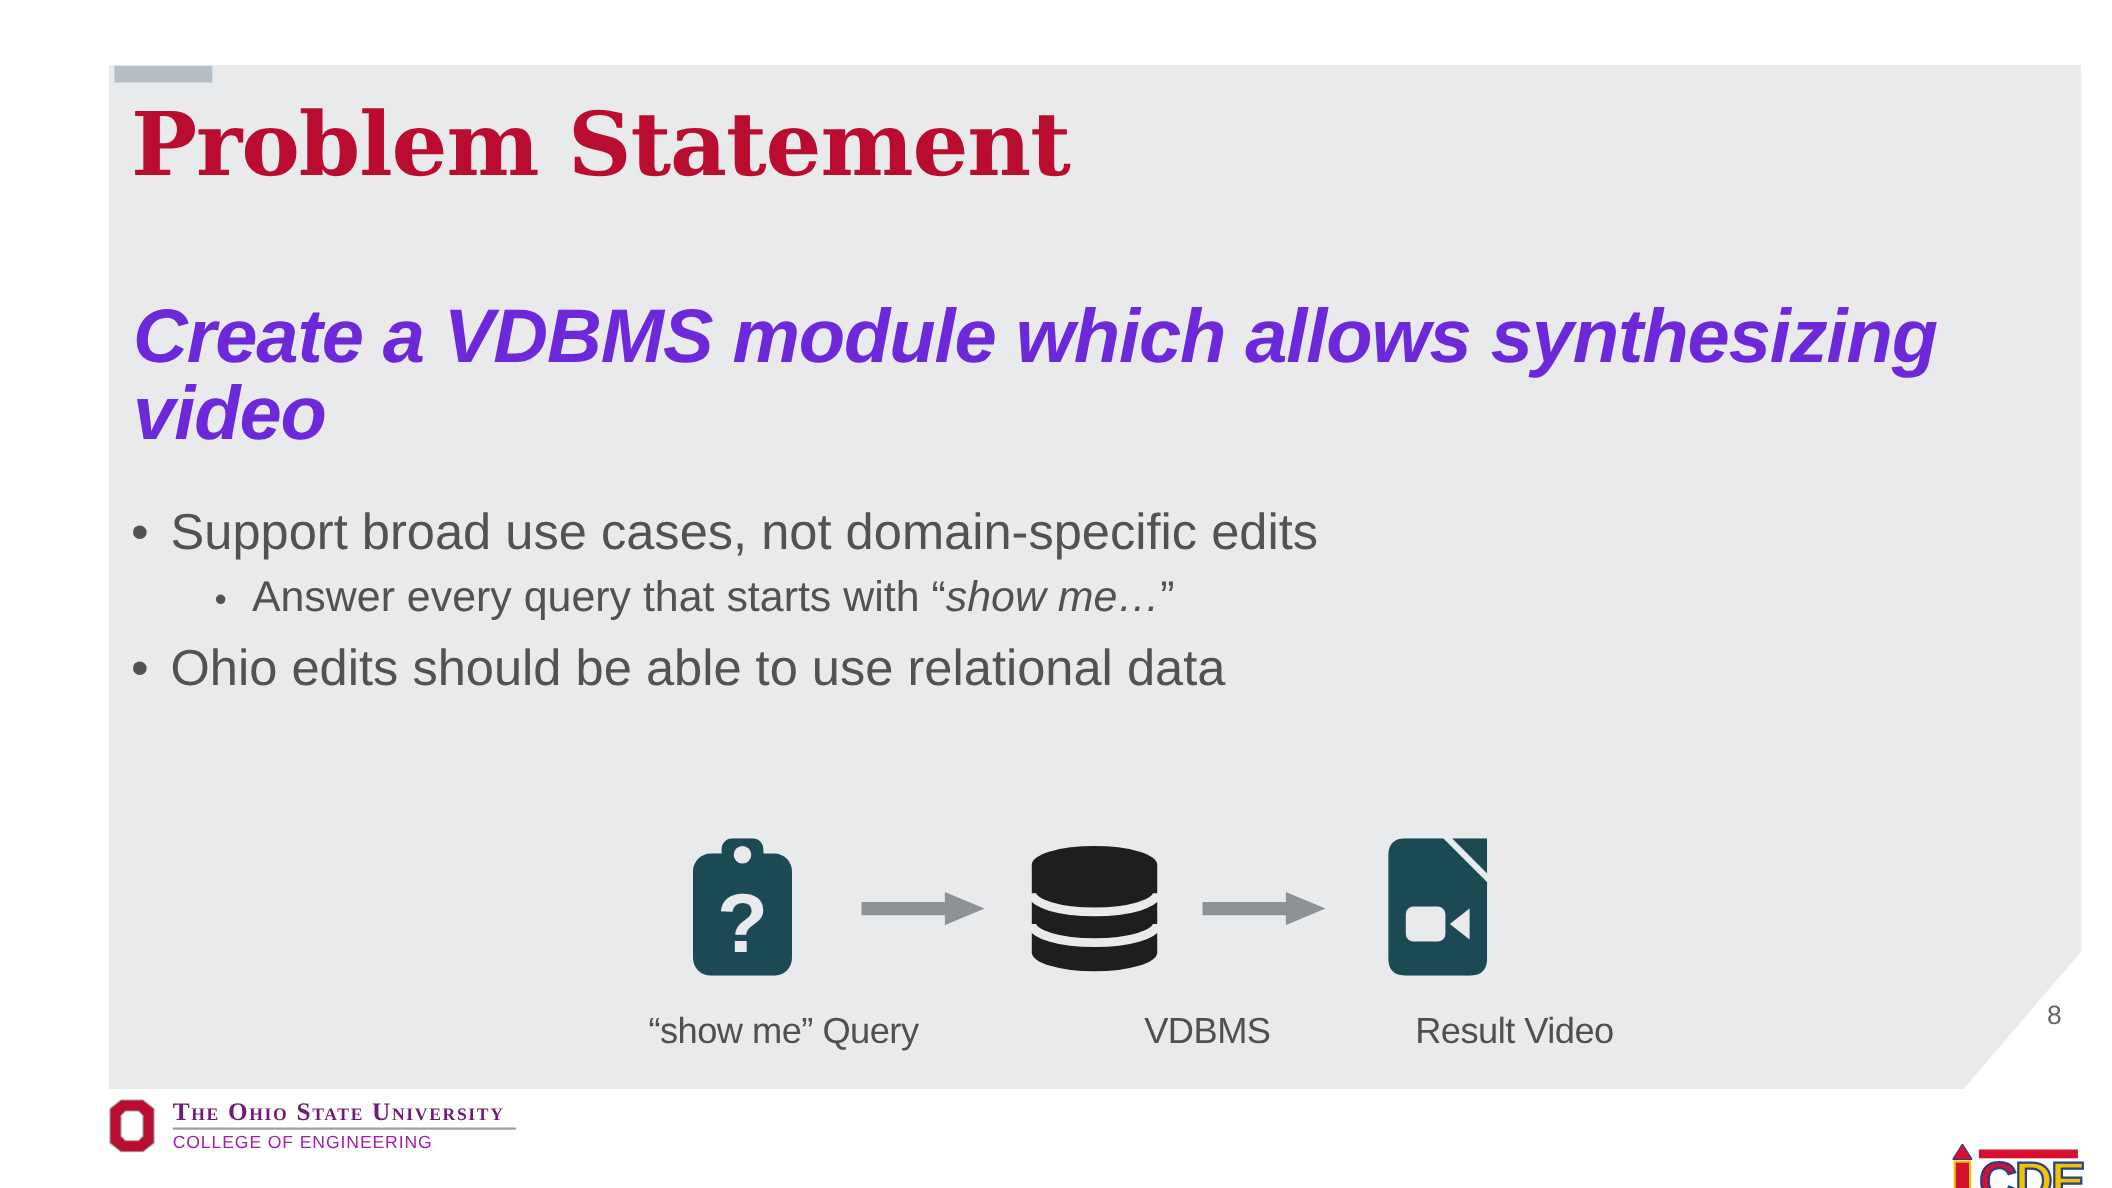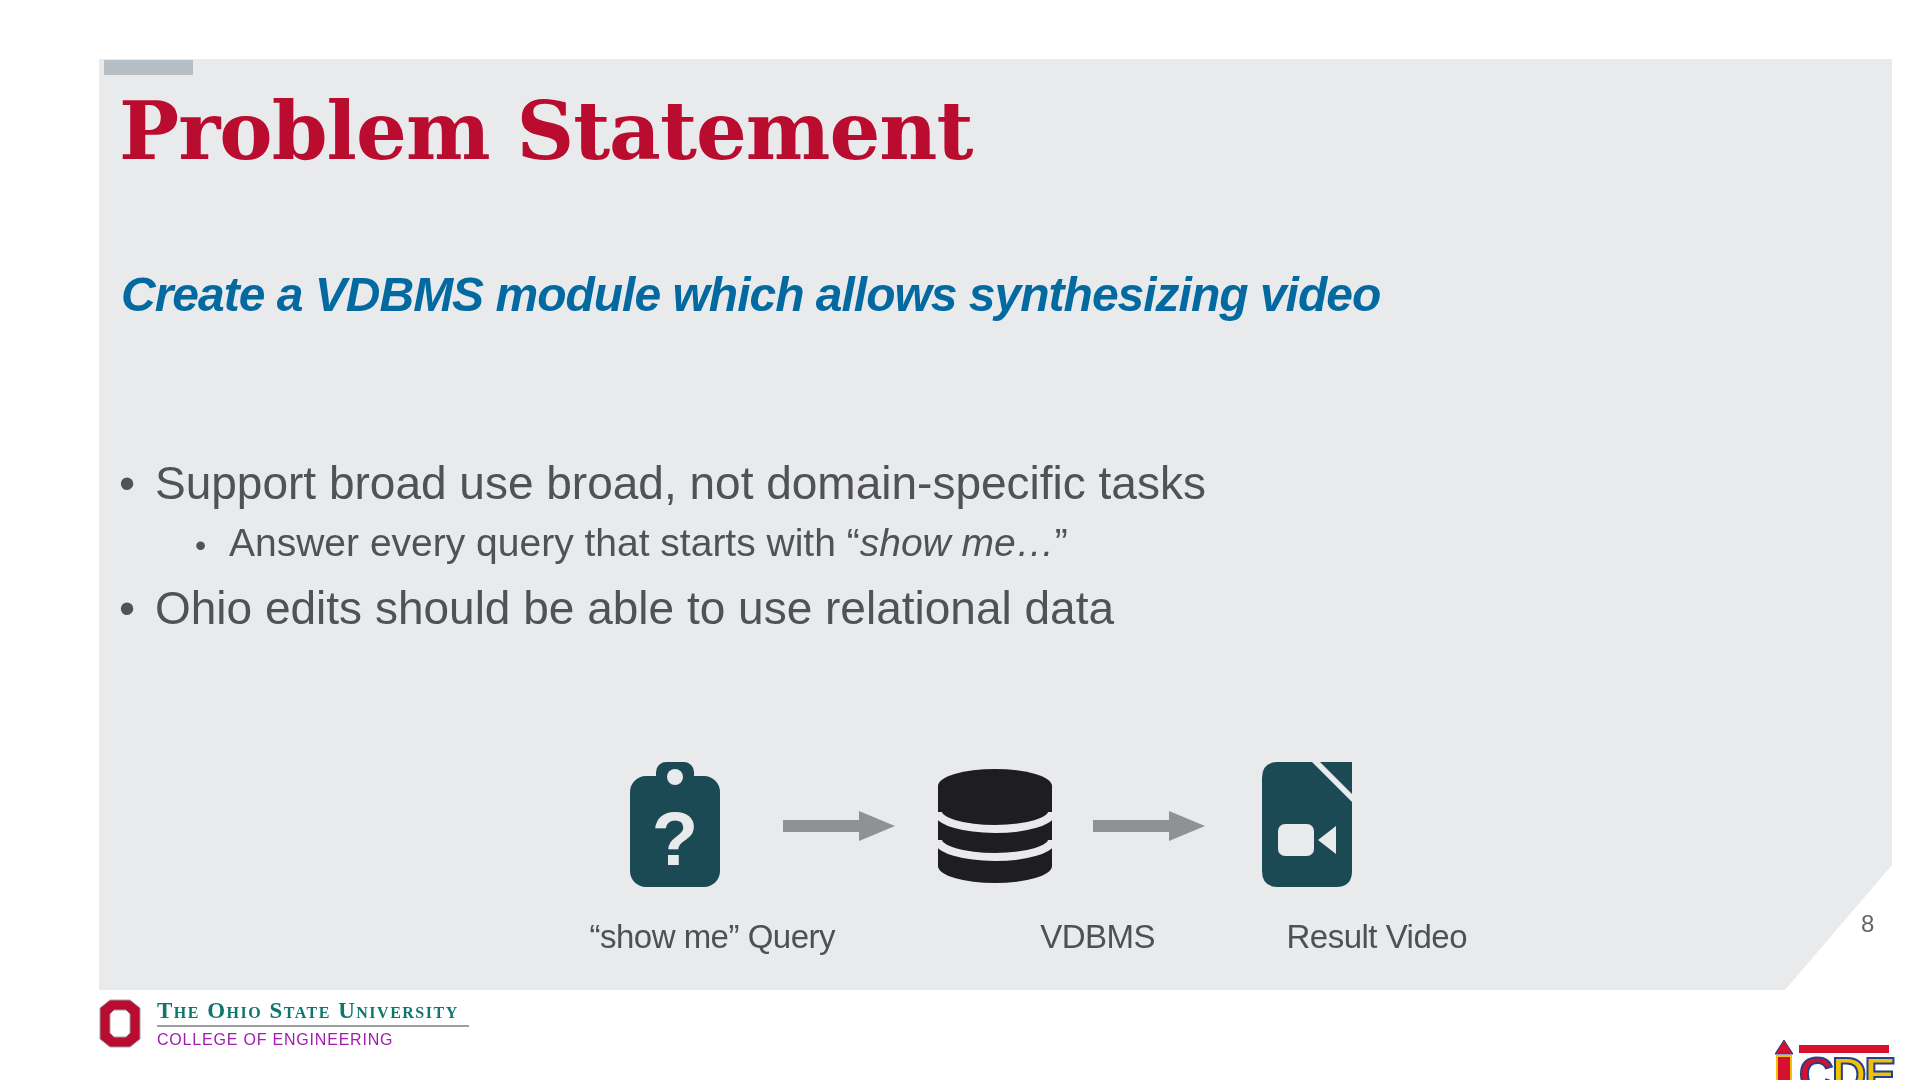--- a/index.html
+++ b/index.html
@@ -12,21 +12,21 @@
               background:#e9eaec;
               clip-path:polygon(0 0, 100% 0, 100% calc(100% - 125px), calc(100% - 107px) 100%, 0 100%); }
 
   .accent-bar { position:absolute; left:69px; top:60px; width:89px; height:15px; background:#b6bec5; }
 
   .slide-title { position:absolute; left:84px; top:87px;
                  font-family:"DejaVu Serif","Liberation Serif",serif;
                  font-size:80px; font-weight:700; letter-spacing:-1px; color:#ba0c2f; line-height:1.1; }
 
   .subtitle { position:absolute; left:86px; top:271px;
-              font-size:48px; font-weight:700; font-style:italic; color:#0369a1;
+              font-size:69px; font-weight:700; font-style:italic; color:#6d28d9;
               letter-spacing:-1px; line-height:1.02; }
 
   .bullets { position:absolute; left:84px; top:456px; list-style:none; color:#515254; }
   .bullets li { display:flex; align-items:baseline; }
   .bullets li.l1 { font-size:46px; line-height:55px; }
   .bullets li.l2 { font-size:39px; line-height:48px; margin-left:76px; margin-top:8px; }
   .bullets li.l1 + li.l1, .bullets li.l2 + li.l1 { margin-top:12px; }
   .bullets .marker { width:36px; flex:0 0 auto; }
   .bullets li.l2 .marker { width:34px; font-size:32px; }
   .bullets .it { font-style:italic; }
@@ -43,21 +43,21 @@
   .label-query  { left:480px; }
   .label-vdbms  { left:800px; }
   .label-result { left:1112px; }
 
   .page-number { position:absolute; left:1826px; top:910px; font-size:24px; color:#636567; }
 
   
   .osu-logo { position:absolute; left:64px; top:999px; display:flex; align-items:flex-start; }
   .osu-text { margin-left:16px; }
   .osu-name { font-family:"Liberation Serif",serif; font-variant:small-caps; font-weight:700;
-              font-size:23px; letter-spacing:1.5px; color:#0f766e; line-height:24px; }
+              font-size:23px; letter-spacing:1.5px; color:#701a75; line-height:24px; }
   .osu-rule { width:312px; height:2px; background:#9ca0a2; margin:2px 0 4px 0; }
   .osu-college { font-size:16px; color:#a21caf; letter-spacing:0.8px; }
 
   .icde-logo { position:absolute; left:1740px; top:1037px; width:120px; height:76px; }
   .icde-pencil { position:absolute; left:0; top:3px; width:18px; height:72px; }
   .icde-right { position:absolute; left:24px; top:8px; width:92px; }
   .icde-bar-top { width:90px; height:8px; background:#d6102e; }
   .icde-letters { font-size:48px; font-weight:900; letter-spacing:-2px; line-height:44px;
                   margin-top:0px; -webkit-text-stroke:2px #24408f;
                   font-family:"Liberation Sans",sans-serif; }
@@ -76,21 +76,21 @@
 
   <h1 class="slide-title">Problem Statement</h1>
 
   <div class="subtitle">
     <div>Create a VDBMS module which allows synthesizing video</div>
   </div>
 
   <ul class="bullets">
     <li class="l1">
       <span class="marker">•</span>
-      <span>Support broad use broad, not domain-specific tasks</span>
+      <span>Support broad use cases, not domain-specific edits</span>
     </li>
     <li class="l2">
       <span class="marker">•</span>
       <span><span>Answer every query that starts with “</span><span class="it">show me…</span><span>”</span></span>
     </li>
     <li class="l1">
       <span class="marker">•</span>
       <span>Ohio edits should be able to use relational data</span>
     </li>
   </ul>

